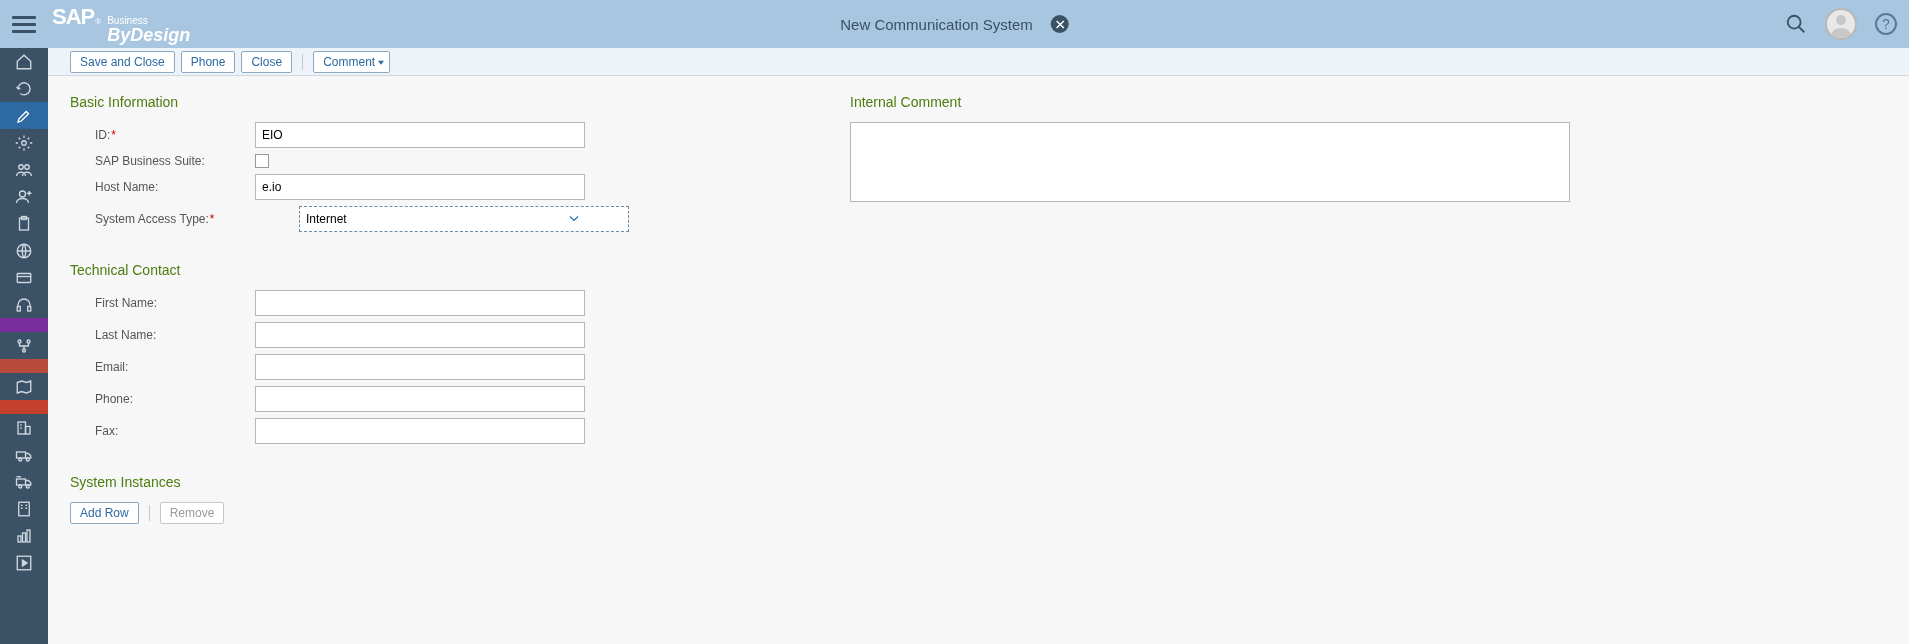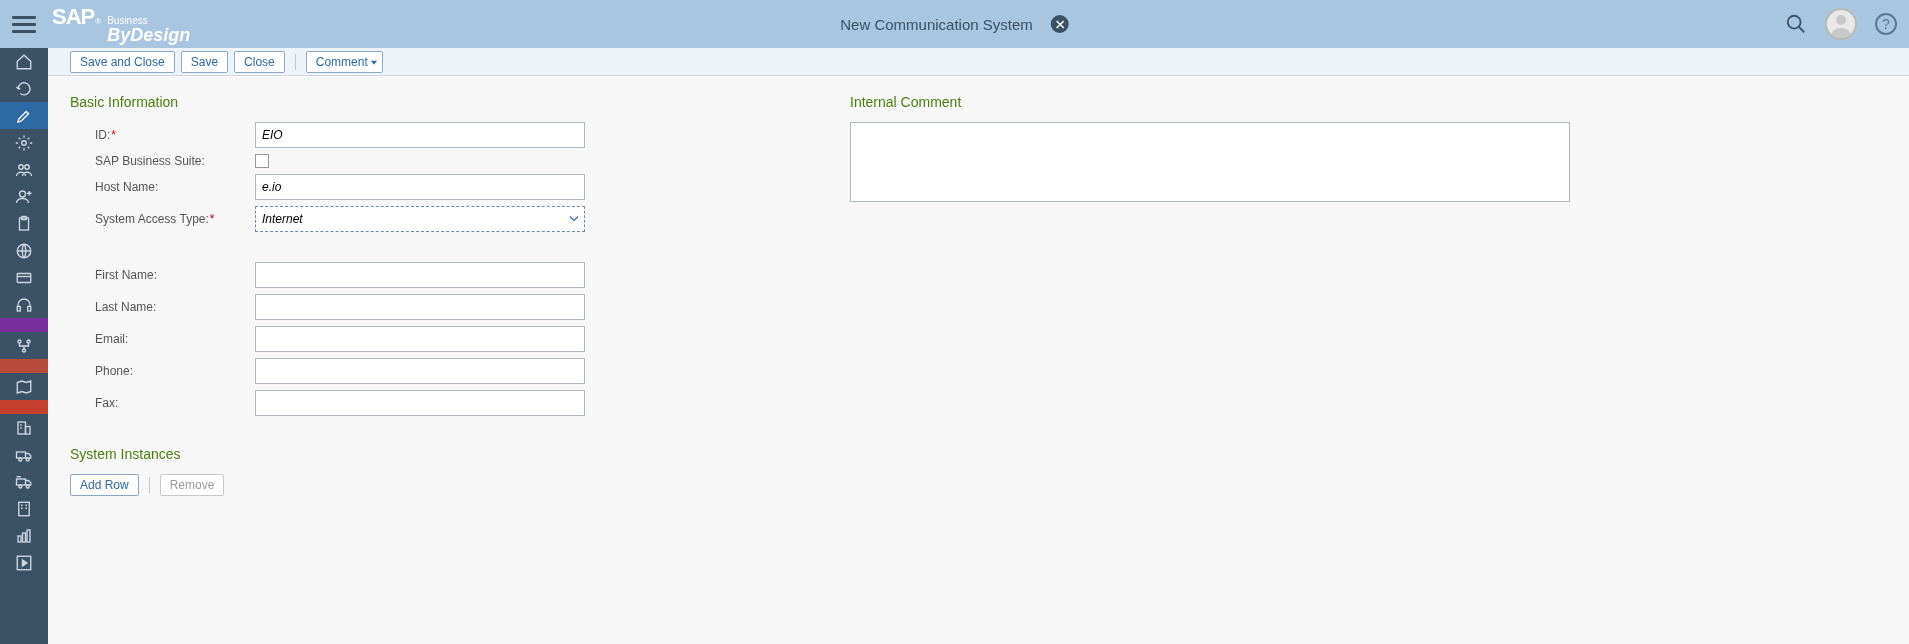--- a/index.html
+++ b/index.html
@@ -43,24 +43,24 @@
 
 .content { position: absolute; left: 48px; right: 0; top: 76px; bottom: 0; overflow: auto; padding: 18px 22px; }
 .columns { display: flex; gap: 40px; }
 .col-left { width: 740px; }
 .col-right { flex: 1; }
 
 .section-title { font-size: 14px; color: #4d7c0f; margin-bottom: 12px; font-weight: normal; }
 .form-row { display: flex; align-items: center; margin-bottom: 6px; }
 .form-label { width: 160px; font-size: 12px; color: #555; margin-left: 25px; }
 .required { color: #c00; margin-left: 1px; }
-.form-input { width: 330px; height: 24px; border: 1px solid #b0b8c0; padding: 12px 6px; font-size: 12px; background: #fff; font-style: italic; }
+.form-input { width: 330px; height: 24px; border: 1px solid #b0b8c0; padding: 12px 6px; font-size: 12px; background: #fff; }
 .form-input.select { background: #fff; position: relative; }
 .select-wrapper { position: relative; width: 330px; }
-.select-wrapper .form-input { width: 100%; padding-right: 22px; border: 1px dashed #6a8aaa; }
+.select-wrapper .form-input { width: 100%; padding-right: 22px; border: 1px dashed #6a8aaa; margin-left: 44px; }
 .select-arrow { position: absolute; right: 6px; top: 50%; transform: translateY(-50%); pointer-events: none; }
 .select-arrow svg { width: 10px; height: 10px; }
 .checkbox { width: 14px; height: 14px; border: 1px solid #999; background: #fff; cursor: pointer; }
 
 .comment-box { width: 100%; max-width: 720px; height: 80px; border: 1px solid #b0b8c0; background: #fff; resize: none; font-size: 12px; padding: 4px; }
 
 .section-spacer { height: 24px; }
 
 
 .instance-toolbar { display: flex; align-items: center; gap: 6px; margin-bottom: 6px; }
@@ -229,21 +229,21 @@
   <div class="sidebar-item">
       <svg viewBox="0 0 24 24" fill="none" stroke="currentColor" stroke-width="1.8">
         <rect x="3" y="3" width="18" height="18"></rect>
         <path d="M10 8l6 4-6 4z" fill="currentColor"></path>
       </svg>
     </div>
 </div>
 
 <div class="toolbar">
   <button class="btn">Save and Close</button>
-  <button class="btn">Save</button>
+  <button class="btn">Phone</button>
   <button class="btn">Close</button>
   <div class="toolbar-sep"></div>
   <button class="btn btn-dropdown">Comment</button>
 </div>
 
 <div class="content">
   <div class="columns">
 
     <div class="col-left">
       <div class="section-title">Basic Information</div>
@@ -269,20 +269,21 @@
           <input class="form-input select" value="Internet" style="">
           <span class="select-arrow">
             <svg viewBox="0 0 10 10">
                 <path d="M1 3 L5 7 L9 3" fill="none" stroke="#2d6aa3" stroke-width="1.2"></path>
               </svg>
           </span>
         </div>
       </div>
 
       <div class="section-spacer"></div>
+      <div class="section-title">Technical Contact</div>
 
       <div class="form-row">
         <div class="form-label">First Name:</div>
         <input class="form-input" value="" style="">
       </div>
       <div class="form-row">
         <div class="form-label">Last Name:</div>
         <input class="form-input" value="" style="">
       </div>
       <div class="form-row">

